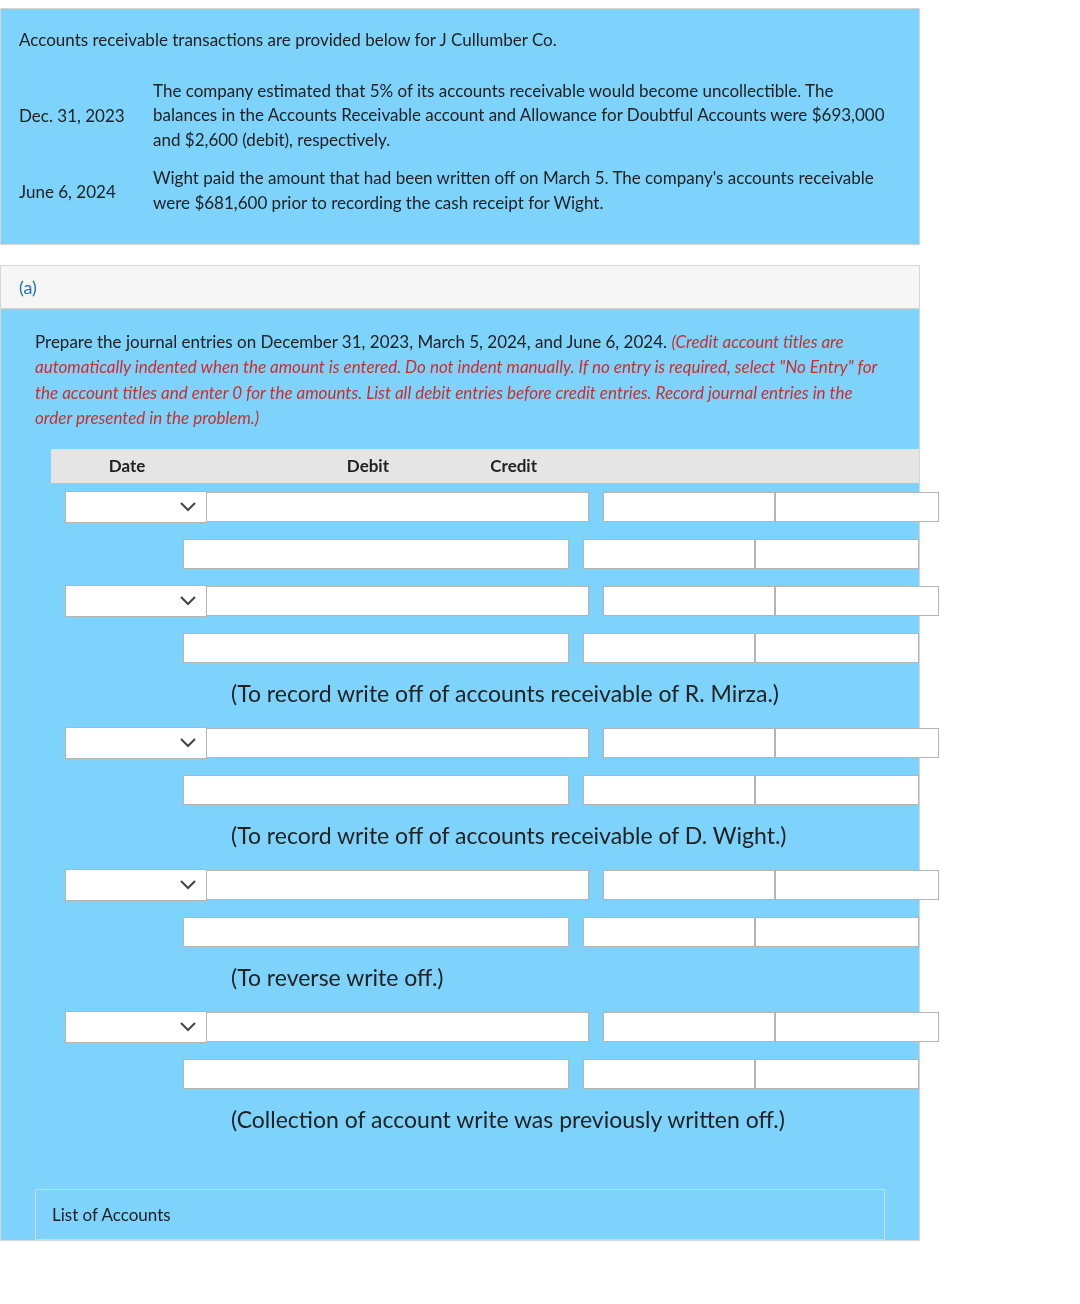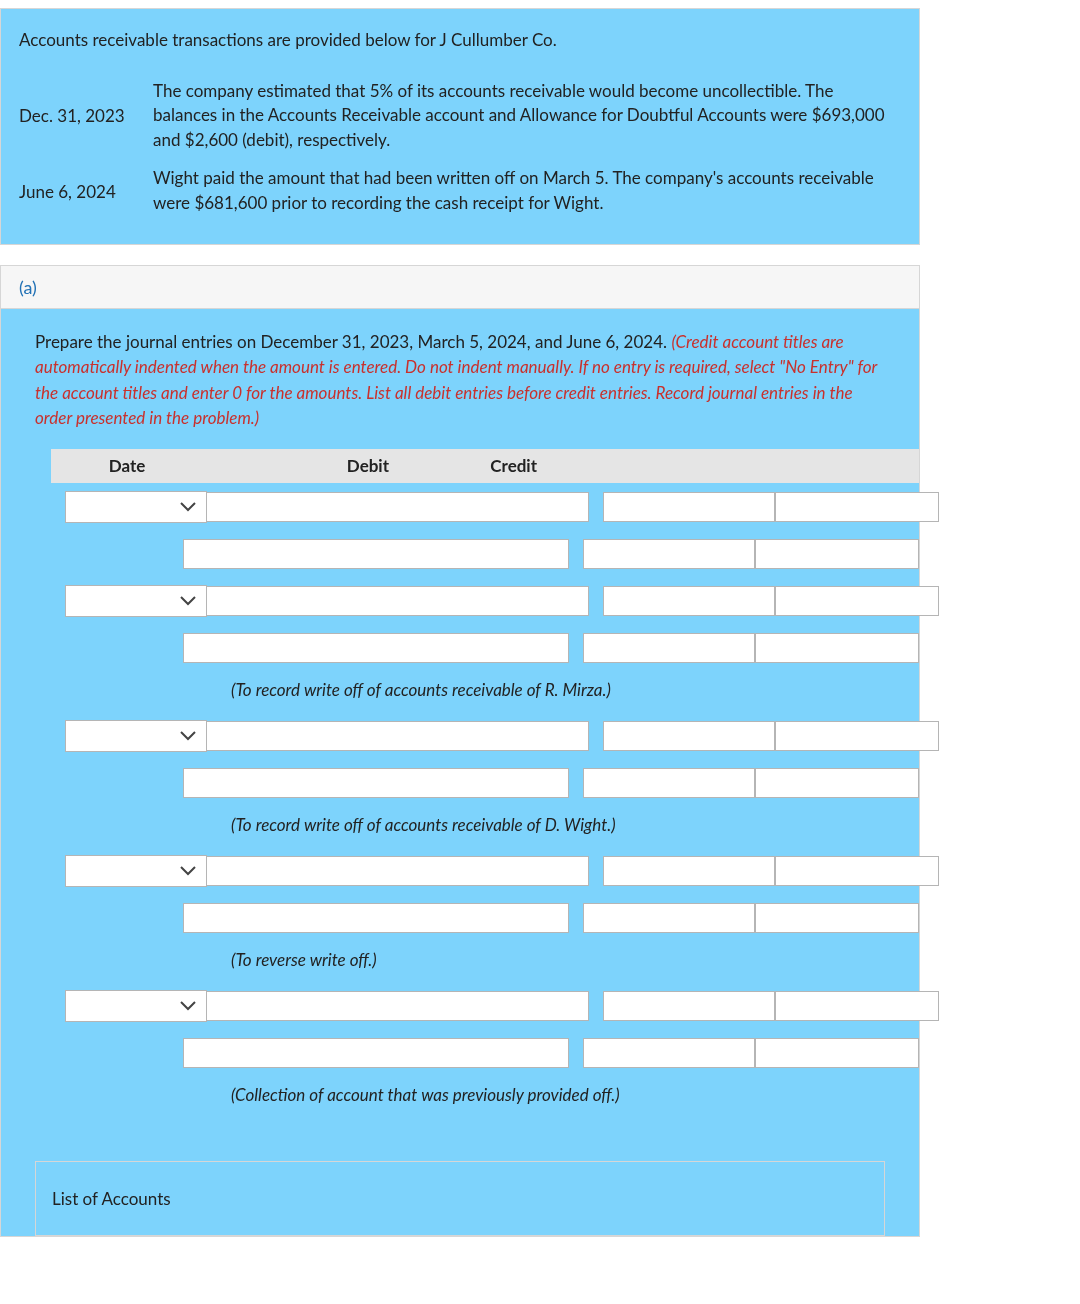--- a/index.html
+++ b/index.html
@@ -95,27 +95,26 @@
     .debit-input, .credit-input {
       width: 172px; height: 30px;
       border: 1px solid #b5b5b5;
       background: #fff;
     }
     .col-debit-input  { width: 200px; padding-left: 14px; }
     .col-credit-input { width: 176px; padding-left: 0; }
     .credit-input { width: 164px; }
     .explain {
       padding: 8px 0 12px 180px;
-      font-size: 17px;
-      font-style: italic;
+      font-size: 23px;
     }
     .list-accounts {
       margin: 20px 34px 0 34px;
       border: 1px solid #d6d6d6;
-      padding: 26px 16px;
+      padding: 14px 16px;
     }
   </style>
 </head>
 <body>
 
 <div class="panel">
   <div class="intro-text">Accounts receivable transactions are provided below for J Cullumber Co.</div>
   <div class="trans-table">
     <div class="trans-row">
       <div class="trans-date">Dec. 31, 2023</div>
@@ -235,21 +234,21 @@
       <div style="width:420px;"><input class="titles-input" style=""></div>
       <div class="col-debit-input"><input class="debit-input" style=""></div>
       <div class="col-credit-input"><input class="credit-input" style=""></div>
     </div>
     <div class="journal-row">
       <div class="spacer-date"></div>
       <div style="width:420px;"><input class="titles-input" style=""></div>
       <div class="col-debit-input"><input class="debit-input" style=""></div>
       <div class="col-credit-input"><input class="credit-input" style=""></div>
     </div>
-    <div class="explain">(Collection of account that was previously provided off.)</div>
+    <div class="explain">(Collection of account write was previously written off.)</div>
 
   </div>
 
   <div class="list-accounts">
     <span>List of Accounts</span>
   </div>
 
 </div>
 
 </body></html>

